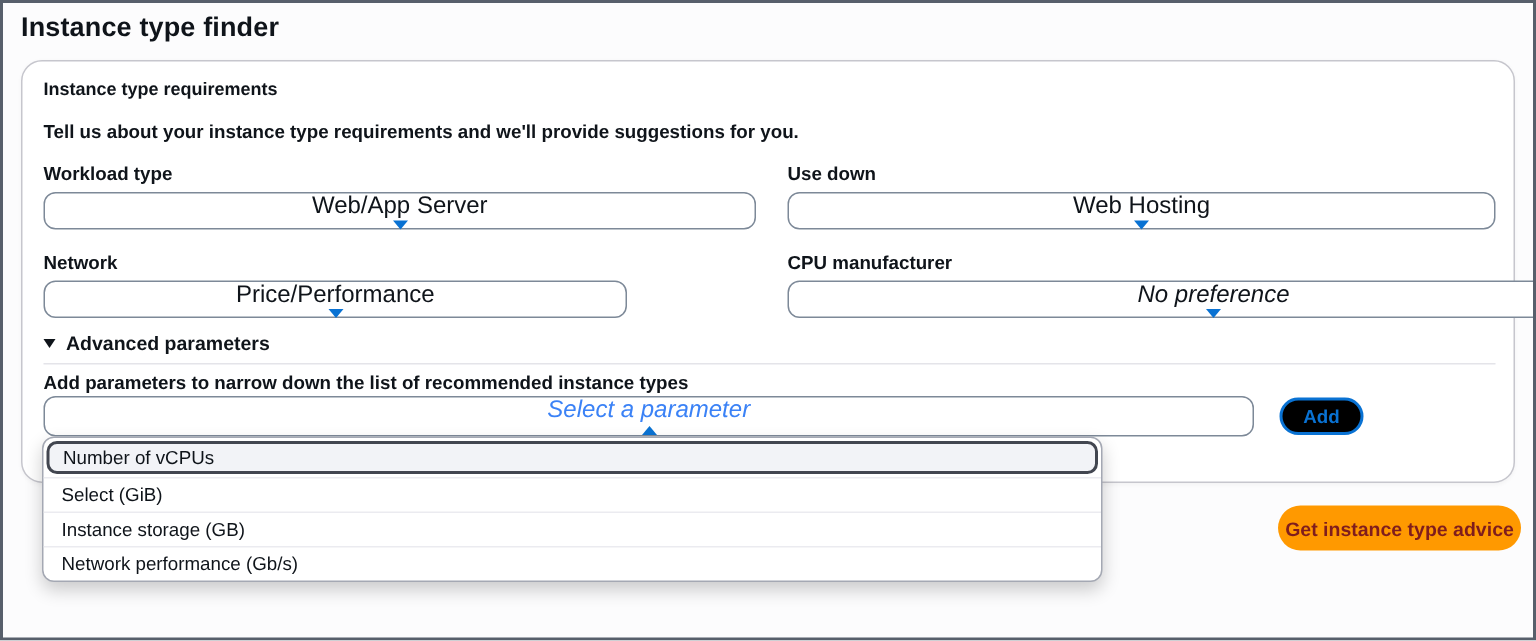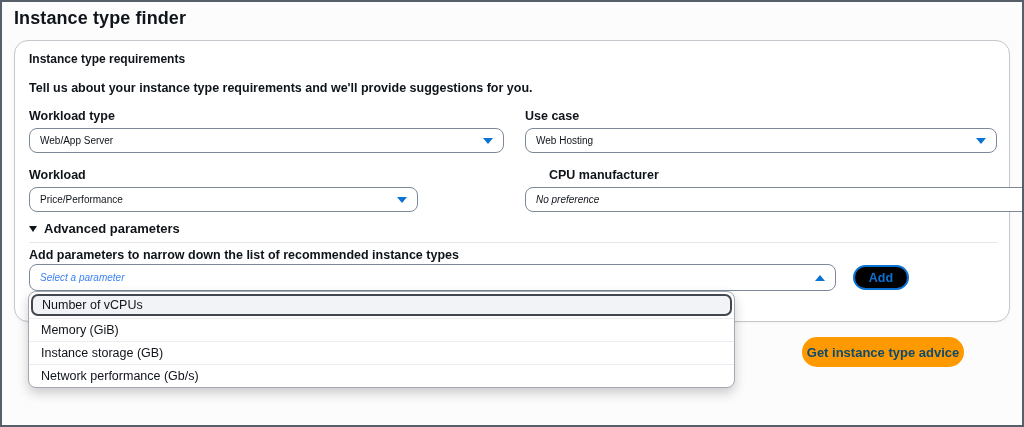--- a/index.html
+++ b/index.html
@@ -36,22 +36,23 @@
   .field-label {
     position: absolute;
     font-size: 12.5px; font-weight: bold;
   }
   .select {
     position: absolute; height: 25px;
     border: 1px solid #7d8998; border-radius: 8px;
     background: #fff;
     display: flex; align-items: center; justify-content: space-between;
     padding: 0 10px;
-    font-size: 10px;
+    font-size: 16px;
     cursor: pointer;
+    flex-direction: column;
   }
   .caret-down {
     width: 0; height: 0;
     border-left: 5px solid transparent; border-right: 5px solid transparent;
     border-top: 6px solid #0972d3;
   }
   .caret-up {
     width: 0; height: 0;
     border-left: 5px solid transparent; border-right: 5px solid transparent;
     border-bottom: 6px solid #0972d3;
@@ -99,23 +100,23 @@
     border-top: 1px solid #ebebf0;
   }
   .option-highlight {
     margin: 2px; height: 22px;
     border: 2px solid #424650; border-radius: 7px;
     background: #f2f3f7;
     display: flex; align-items: center;
     padding: 0 9px; font-size: 12.5px; cursor: pointer;
   }
   .primary-btn {
-    position: absolute; left: 800px; top: 335px; width: 162px; height: 30px;
+    position: absolute; left: 850px; top: 335px; width: 162px; height: 30px;
     background: #ff9900; border: none; border-radius: 15px;
-    color: #0c4a6e; font-size: 13px; font-weight: bold;
+    color: #7f1d1d; font-size: 13px; font-weight: bold;
     font-family: "Liberation Sans", sans-serif;
     display: flex; align-items: center; justify-content: center;
     cursor: pointer;
   }
 </style>
 </head>
 <body>
 
 <div class="window">
 
@@ -124,33 +125,33 @@
   <div class="card">
     <div class="card-heading">Instance type requirements</div>
     <div class="card-desc">Tell us about your instance type requirements and we'll provide suggestions for you.</div>
 
     <div class="field-label" style="left:14px; top:68px;">Workload type</div>
     <div class="select" style="left:14px; top:87px; width:475px;">
       <span>Web/App Server</span>
       <span class="caret-down"></span>
     </div>
 
-    <div class="field-label" style="left:510px; top:68px;">Use case</div>
+    <div class="field-label" style="left:510px; top:68px;">Use down</div>
     <div class="select" style="left:510px; top:87px; width:472px;">
       <span>Web Hosting</span>
       <span class="caret-down"></span>
     </div>
 
-    <div class="field-label" style="left:14px; top:127px;">Workload</div>
+    <div class="field-label" style="left:14px; top:127px;">Network</div>
     <div class="select" style="left:14px; top:146px; width:389px;">
       <span>Price/Performance</span>
       <span class="caret-down"></span>
     </div>
 
-    <div class="field-label" style="left:534px; top:127px;">CPU manufacturer</div>
+    <div class="field-label" style="left:510px; top:127px;">CPU manufacturer</div>
     <div class="select" style="left:510px; top:146px; width:568px;font-style:italic;">
       <span>No preference</span>
       <span class="caret-down"></span>
     </div>
 
     <div class="expander">
       <span class="expander-caret"></span>
       <span>Advanced parameters</span>
     </div>
     <div class="divider"></div>
@@ -160,20 +161,20 @@
     <div class="select param-select">
       <span class="placeholder">Select a parameter</span>
       <span class="caret-up"></span>
     </div>
 
     <div class="add-btn">Add</div>
   </div>
 
   <div class="dropdown-panel">
     <div class="option-highlight">Number of vCPUs</div>
-    <div class="option">Memory (GiB)</div>
+    <div class="option">Select (GiB)</div>
     <div class="option">Instance storage (GB)</div>
     <div class="option">Network performance (Gb/s)</div>
   </div>
 
   <div class="primary-btn">Get instance type advice</div>
 
 </div>
 
 </body></html>

